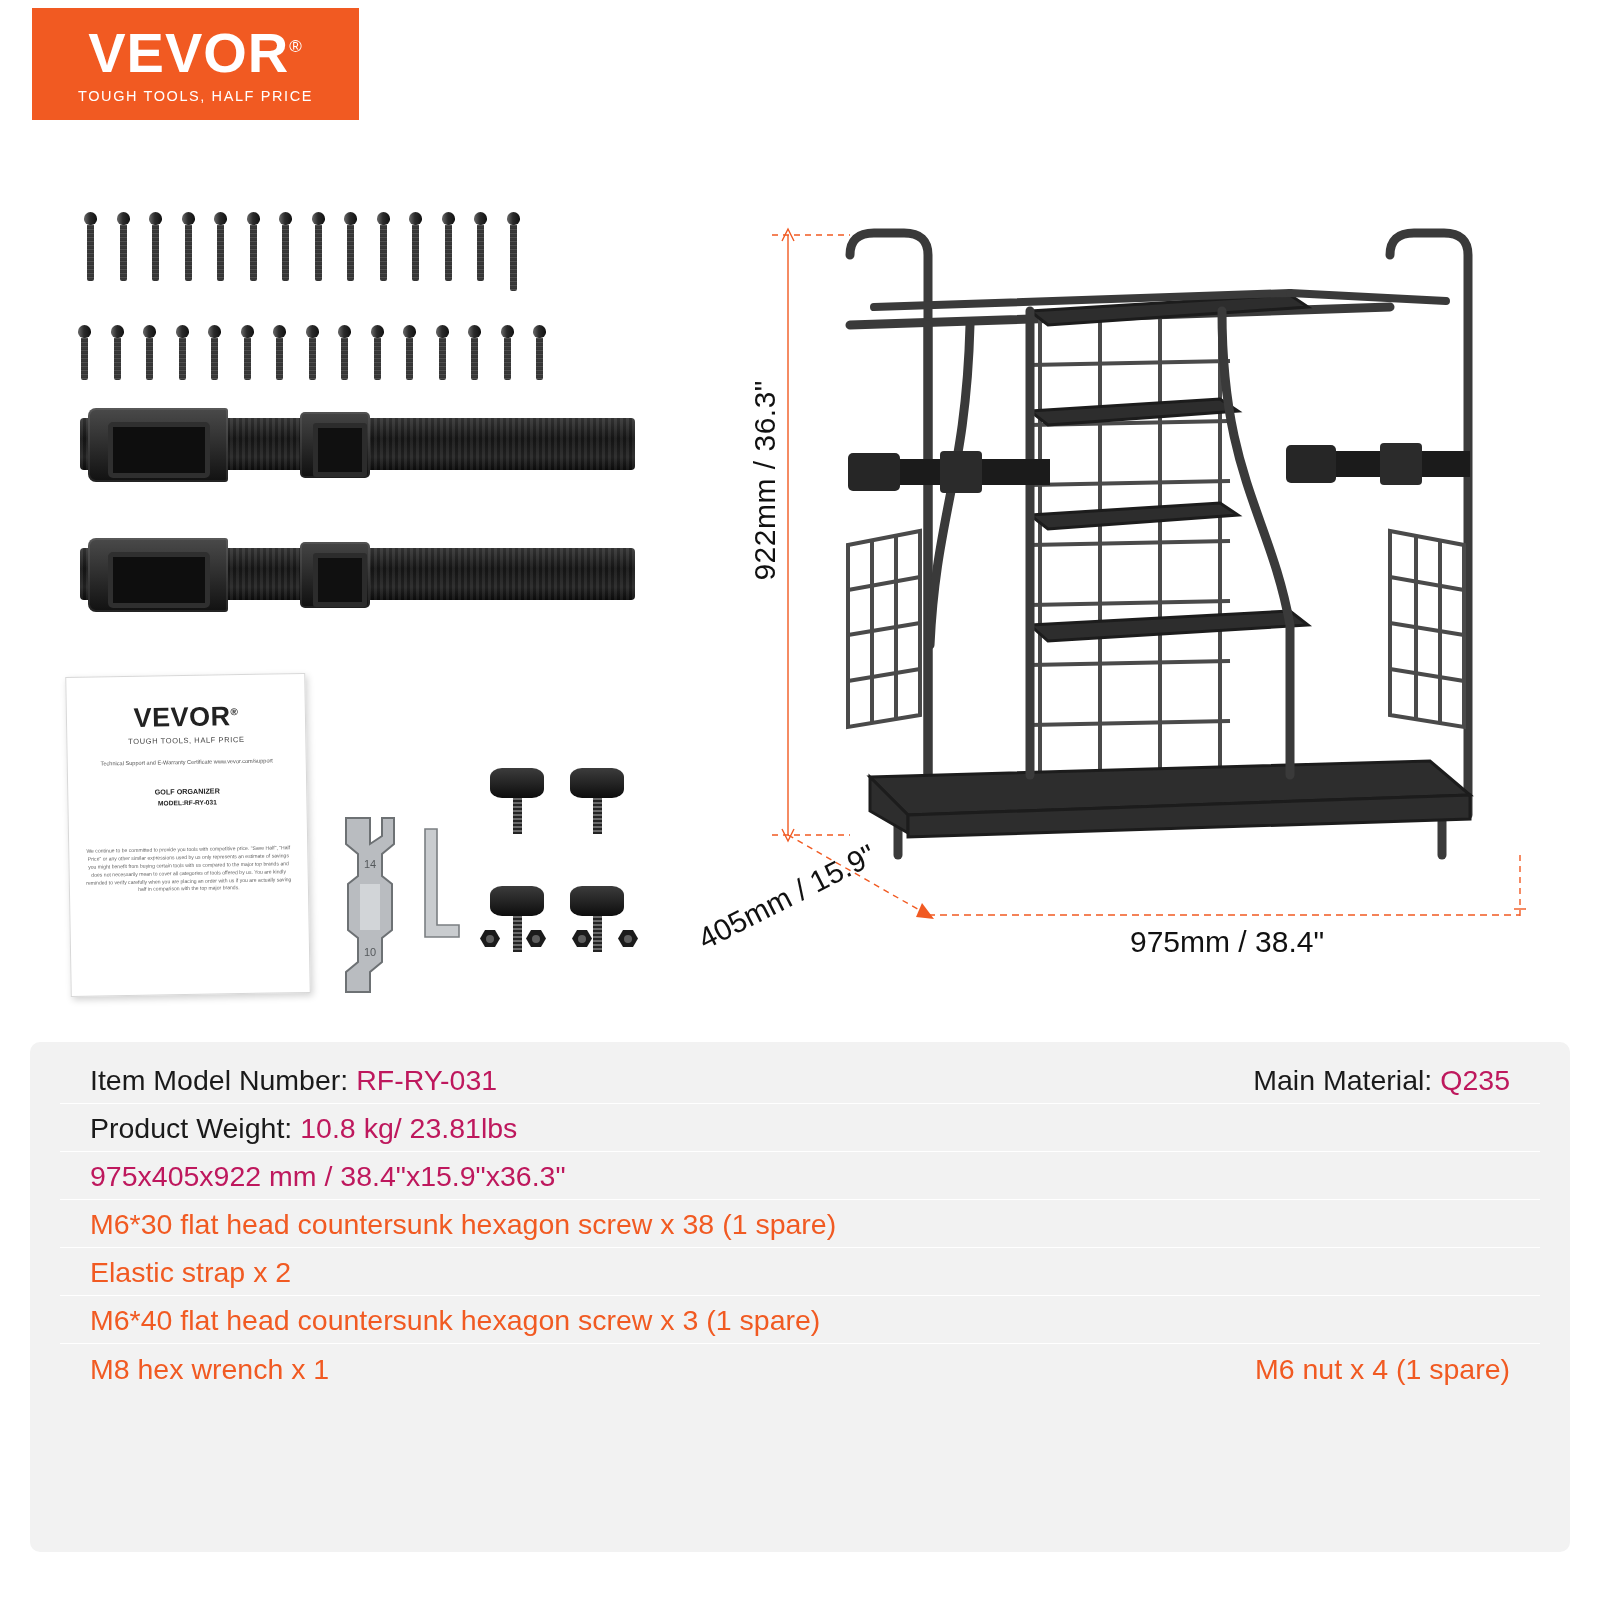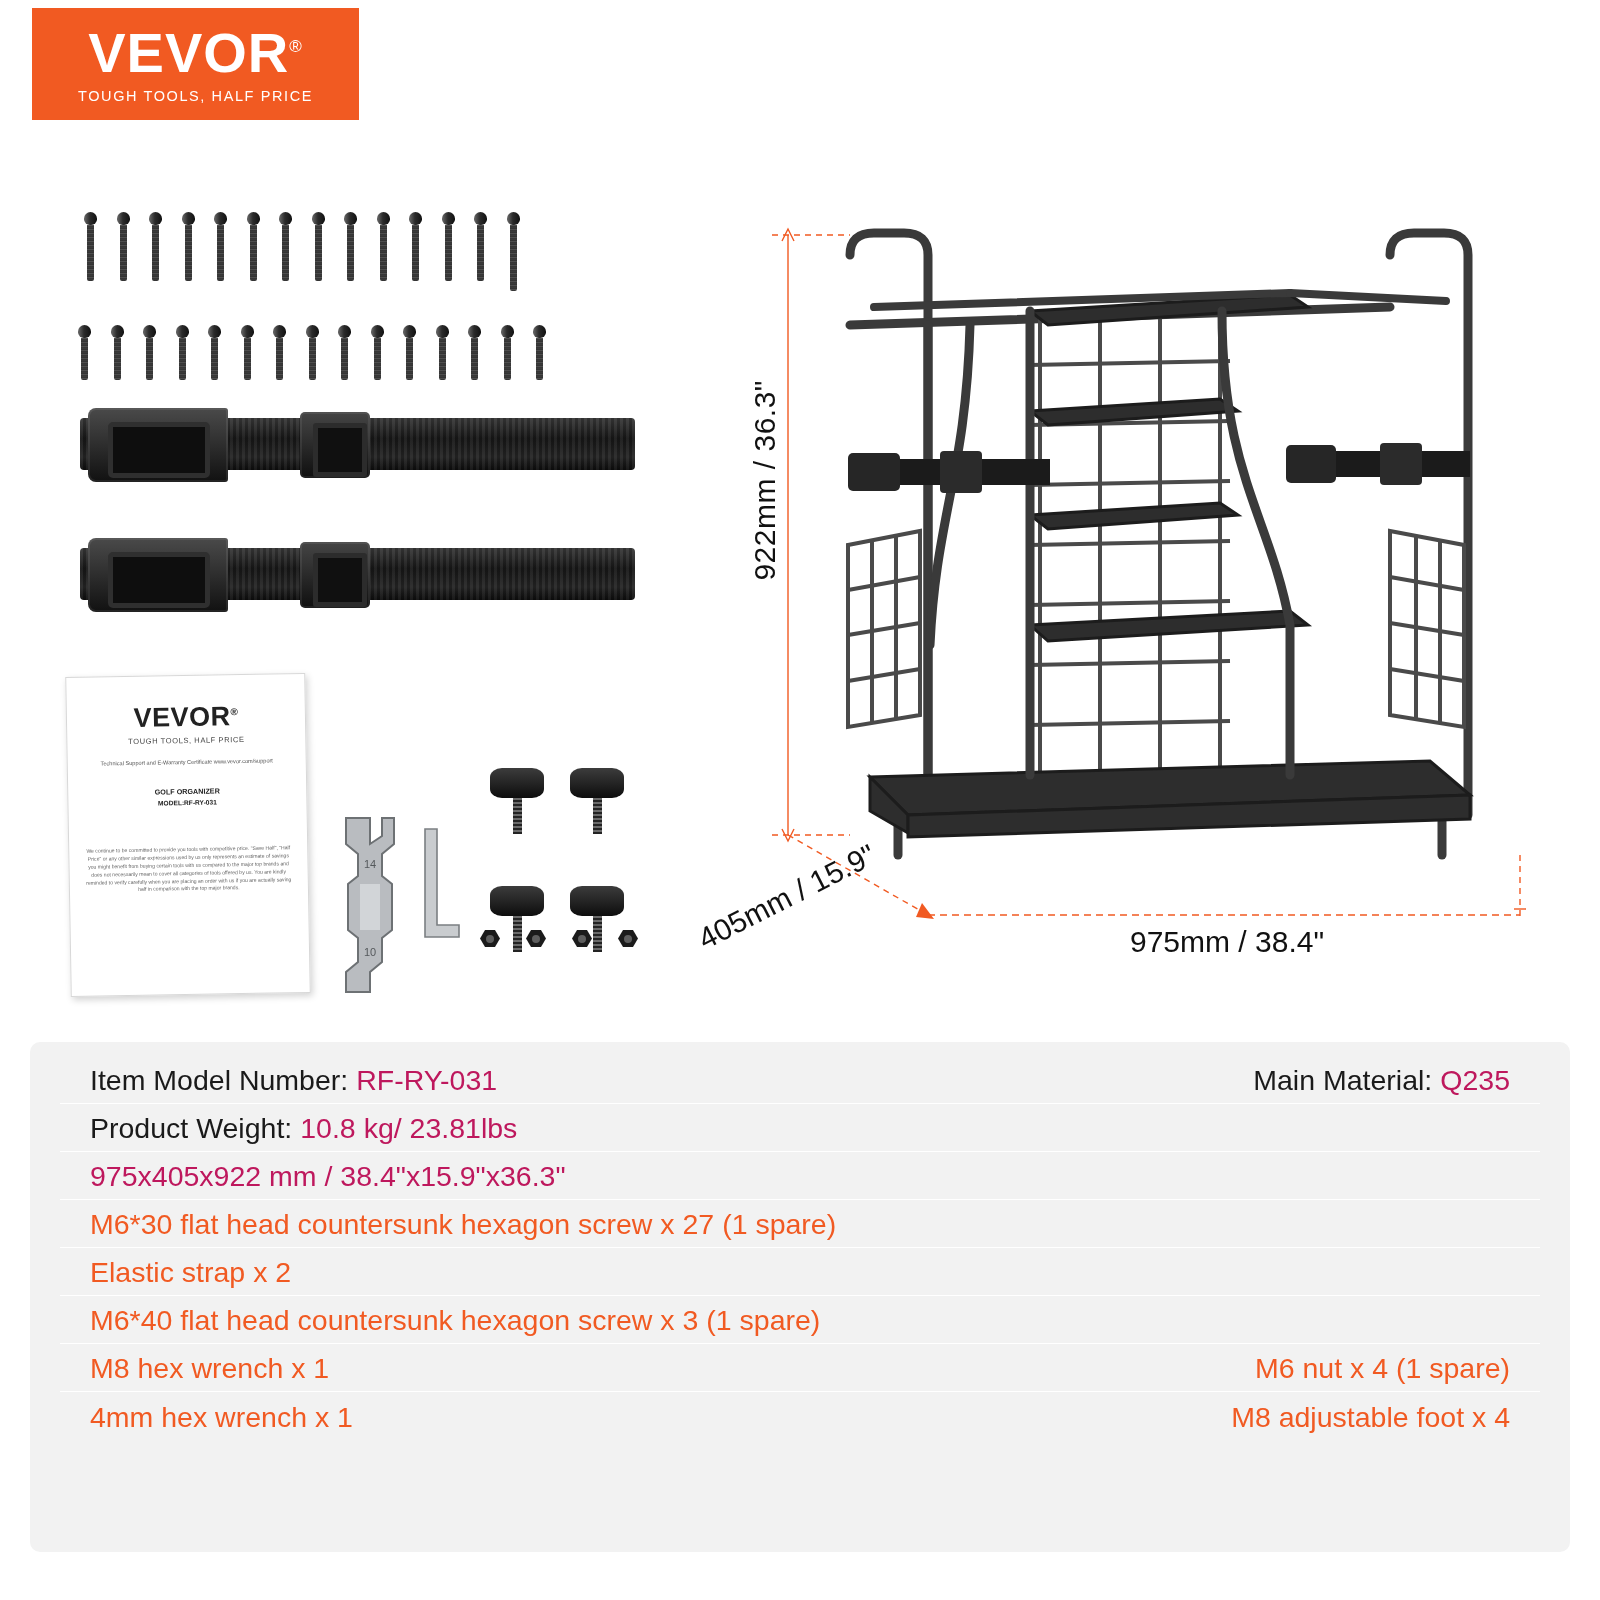--- a/index.html
+++ b/index.html
@@ -463,37 +463,33 @@
     </div>
 
     <div class="spec-row">
       <div class="cell">
         <span class="v">975x405x922 mm / 38.4"x15.9"x36.3"</span>
       </div>
       <div></div>
     </div>
 
     <div class="spec-row">
-      <div class="orange-line">M6*30 flat head countersunk hexagon screw x 27 (1 spare)</div>
+      <div class="orange-line">M6*30 flat head countersunk hexagon screw x 38 (1 spare)</div>
       <div></div>
     </div>
 
     <div class="spec-row">
       <div class="orange-line">Elastic strap x 2</div>
     </div>
 
     <div class="spec-row">
       <div class="orange-line">M6*40 flat head countersunk hexagon screw x 3 (1 spare)</div>
       <div></div>
     </div>
 
     <div class="spec-row">
       <div class="orange-line">M8 hex wrench x 1</div>
       <div class="orange-line">M6 nut x 4 (1 spare)</div>
     </div>
 
-    <div class="spec-row">
-      <div class="orange-line">4mm hex wrench x 1</div>
-      <div class="orange-line">M8 adjustable foot x 4</div>
-    </div>
 
   </div>
 </div>
 
 </body></html>

